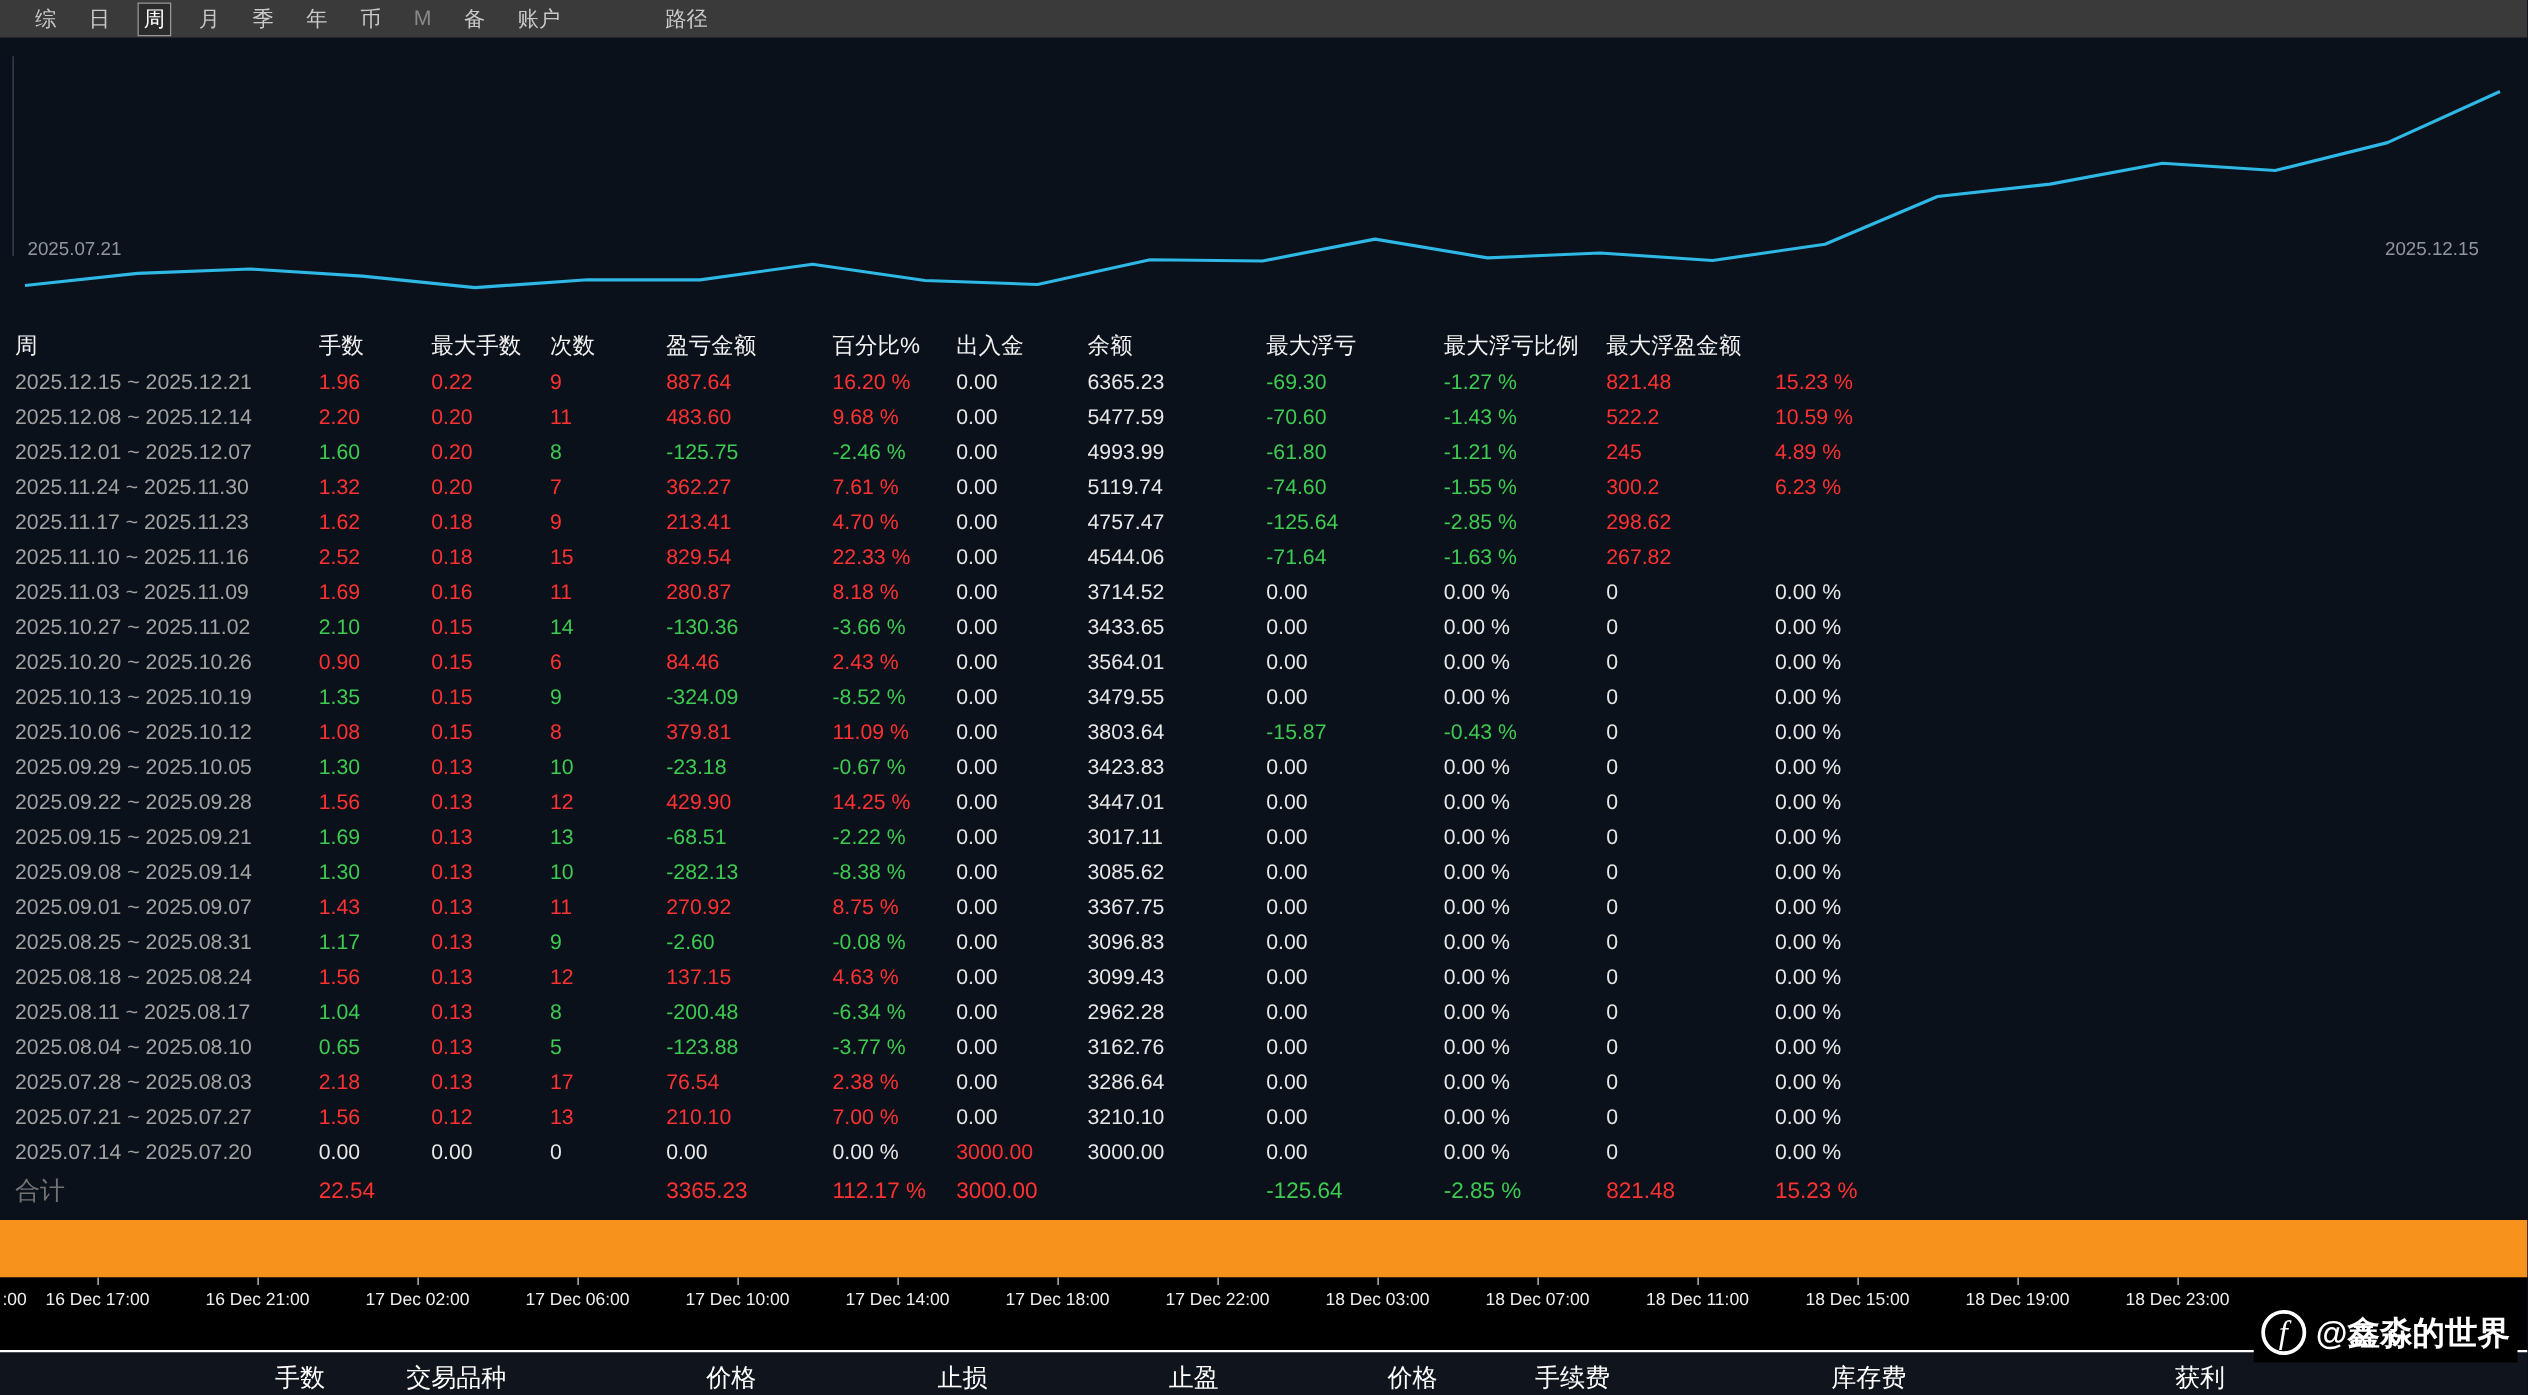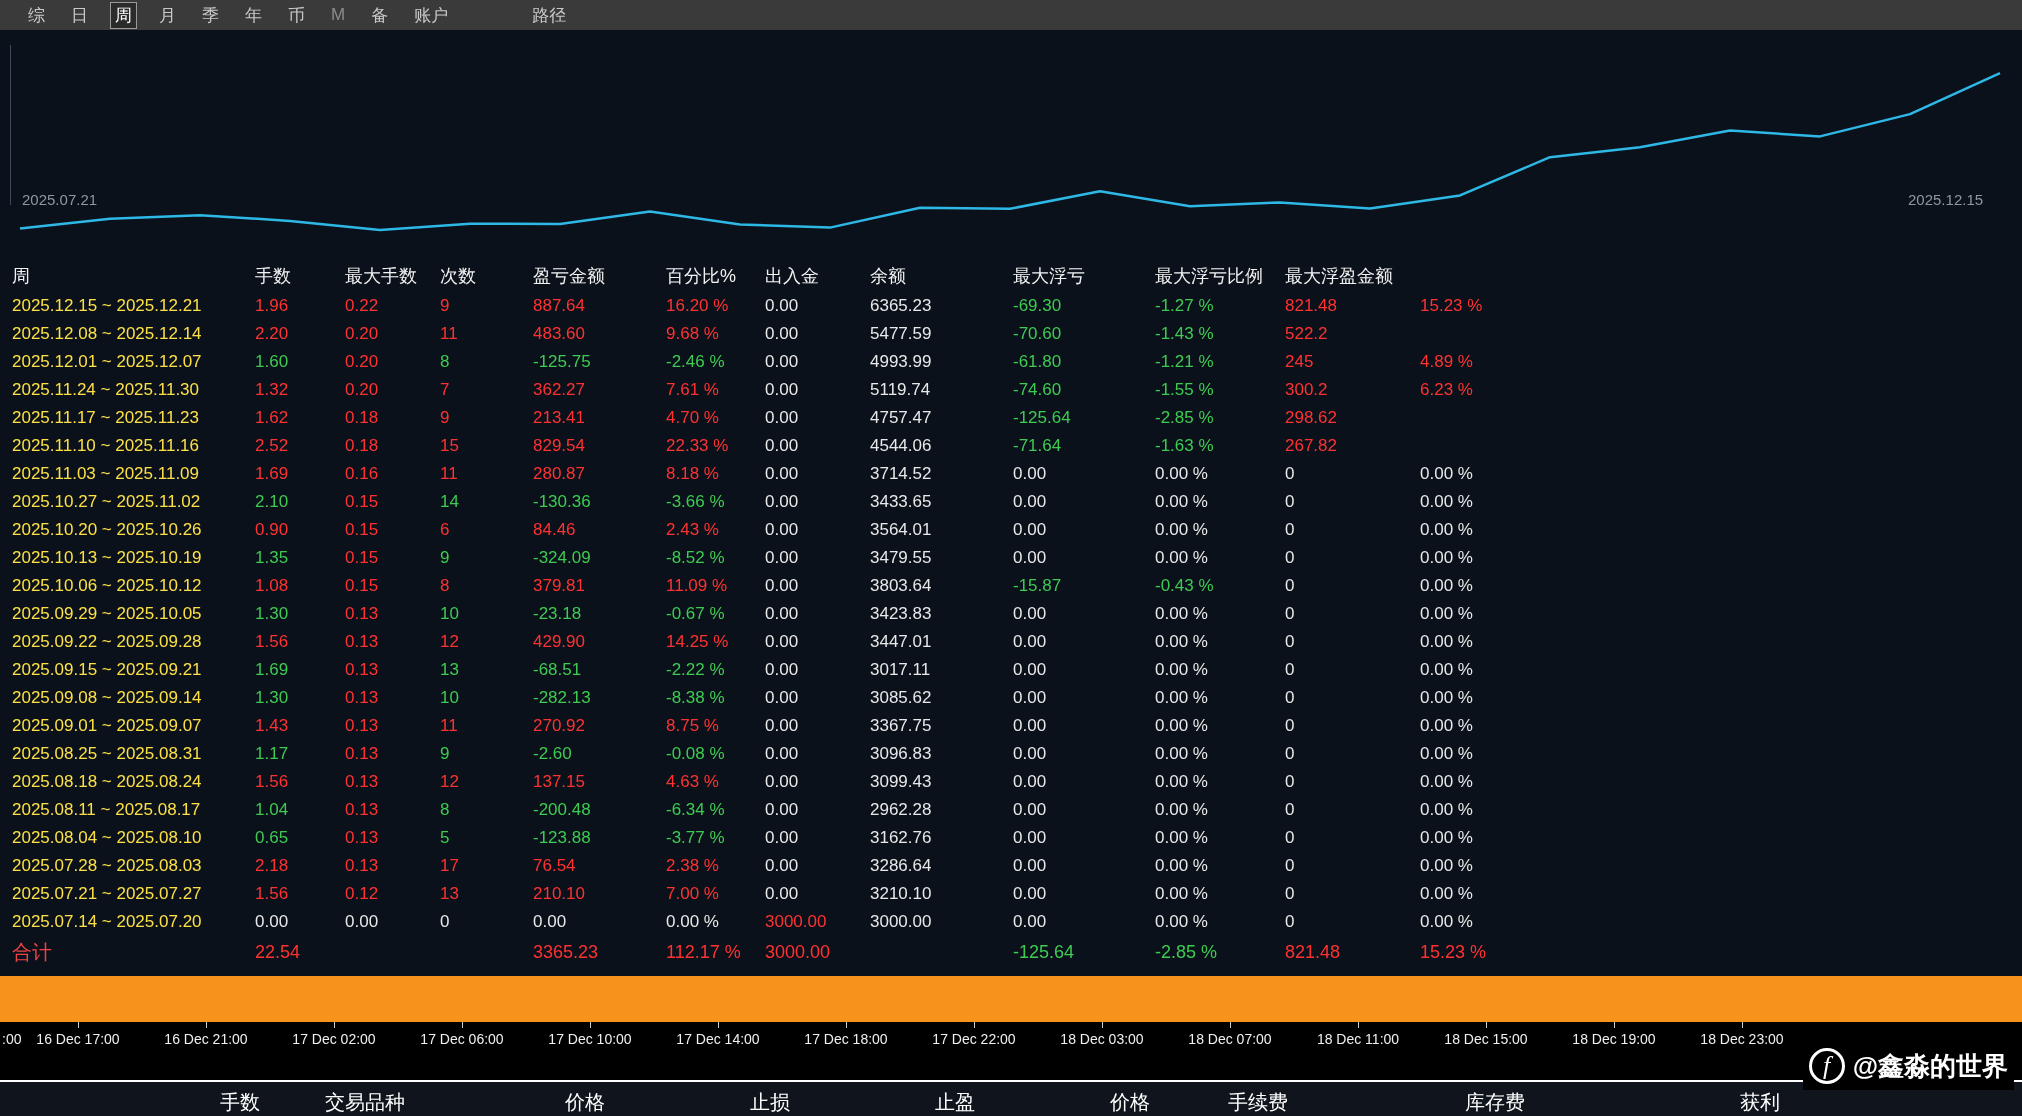--- a/index.html
+++ b/index.html
@@ -25,22 +25,22 @@
   .chart-area{position:absolute; top:30px; left:0; width:2022px; height:228px;margin-top:15px;}
   .axis{position:absolute; left:10px; top:0; width:1px; height:160px; background:#3d4a58;}
   .chart-date{position:absolute; top:146px; font-size:15px; color:#8f969e;}
   .chart-date.start{left:22px;}
   .chart-date.end{left:1908px;}
   
   .stats{position:absolute; top:260px; left:0; width:2022px; color:var(--white);}
   .row{display:flex; align-items:center; height:28px; padding-left:12px; font-size:17px;}
   .row.hdr{height:32px; font-size:18px; color:#f2f2f2;}
   .row.total{height:32px; font-size:18px;}
-  .row.total .c0{font-size:20px; color:#ef4444;}
-  .c0{width:243px; color:#fde047;}
+  .row.total .c0{font-size:20px; color:#737373;}
+  .c0{width:243px; color:#a3a3a3;}
   .c1{width:90px;}  .c2{width:95px;}  .c3{width:93px;}  .c4{width:133px;}
   .c5{width:99px;}  .c6{width:105px;} .c7{width:143px;} .c8{width:142px;}
   .c9{width:130px;} .c10{width:135px;} .c11{flex:1;}
   .hdr .c0{color:#f2f2f2;}
   .r{color:var(--red);} .g{color:var(--green);} .w{color:var(--white);}
   
   .orange-bar{position:absolute; top:976px; left:0; width:2022px; height:46px; background:var(--orange);}
   
   .timeline{position:absolute; top:1022px; left:0; width:2022px; height:58px; background:#000000;}
   .tick{position:absolute; top:0; width:1px; height:6px; background:#cfcfcf;}
@@ -122,20 +122,21 @@
       <span class="c1 r">2.20</span>
       <span class="c2 r">0.20</span>
       <span class="c3 r">11</span>
       <span class="c4 r">483.60</span>
       <span class="c5 r">9.68 %</span>
       <span class="c6 w">0.00</span>
       <span class="c7 w">5477.59</span>
       <span class="c8 g">-70.60</span>
       <span class="c9 g">-1.43 %</span>
       <span class="c10 r">522.2</span>
+      <span class="c11 r">10.59 %</span>
     </div>
     <div class="row">
       <span class="c0">2025.12.01 ~ 2025.12.07</span>
       <span class="c1 g">1.60</span>
       <span class="c2 r">0.20</span>
       <span class="c3 g">8</span>
       <span class="c4 g">-125.75</span>
       <span class="c5 g">-2.46 %</span>
       <span class="c6 w">0.00</span>
       <span class="c7 w">4993.99</span>

